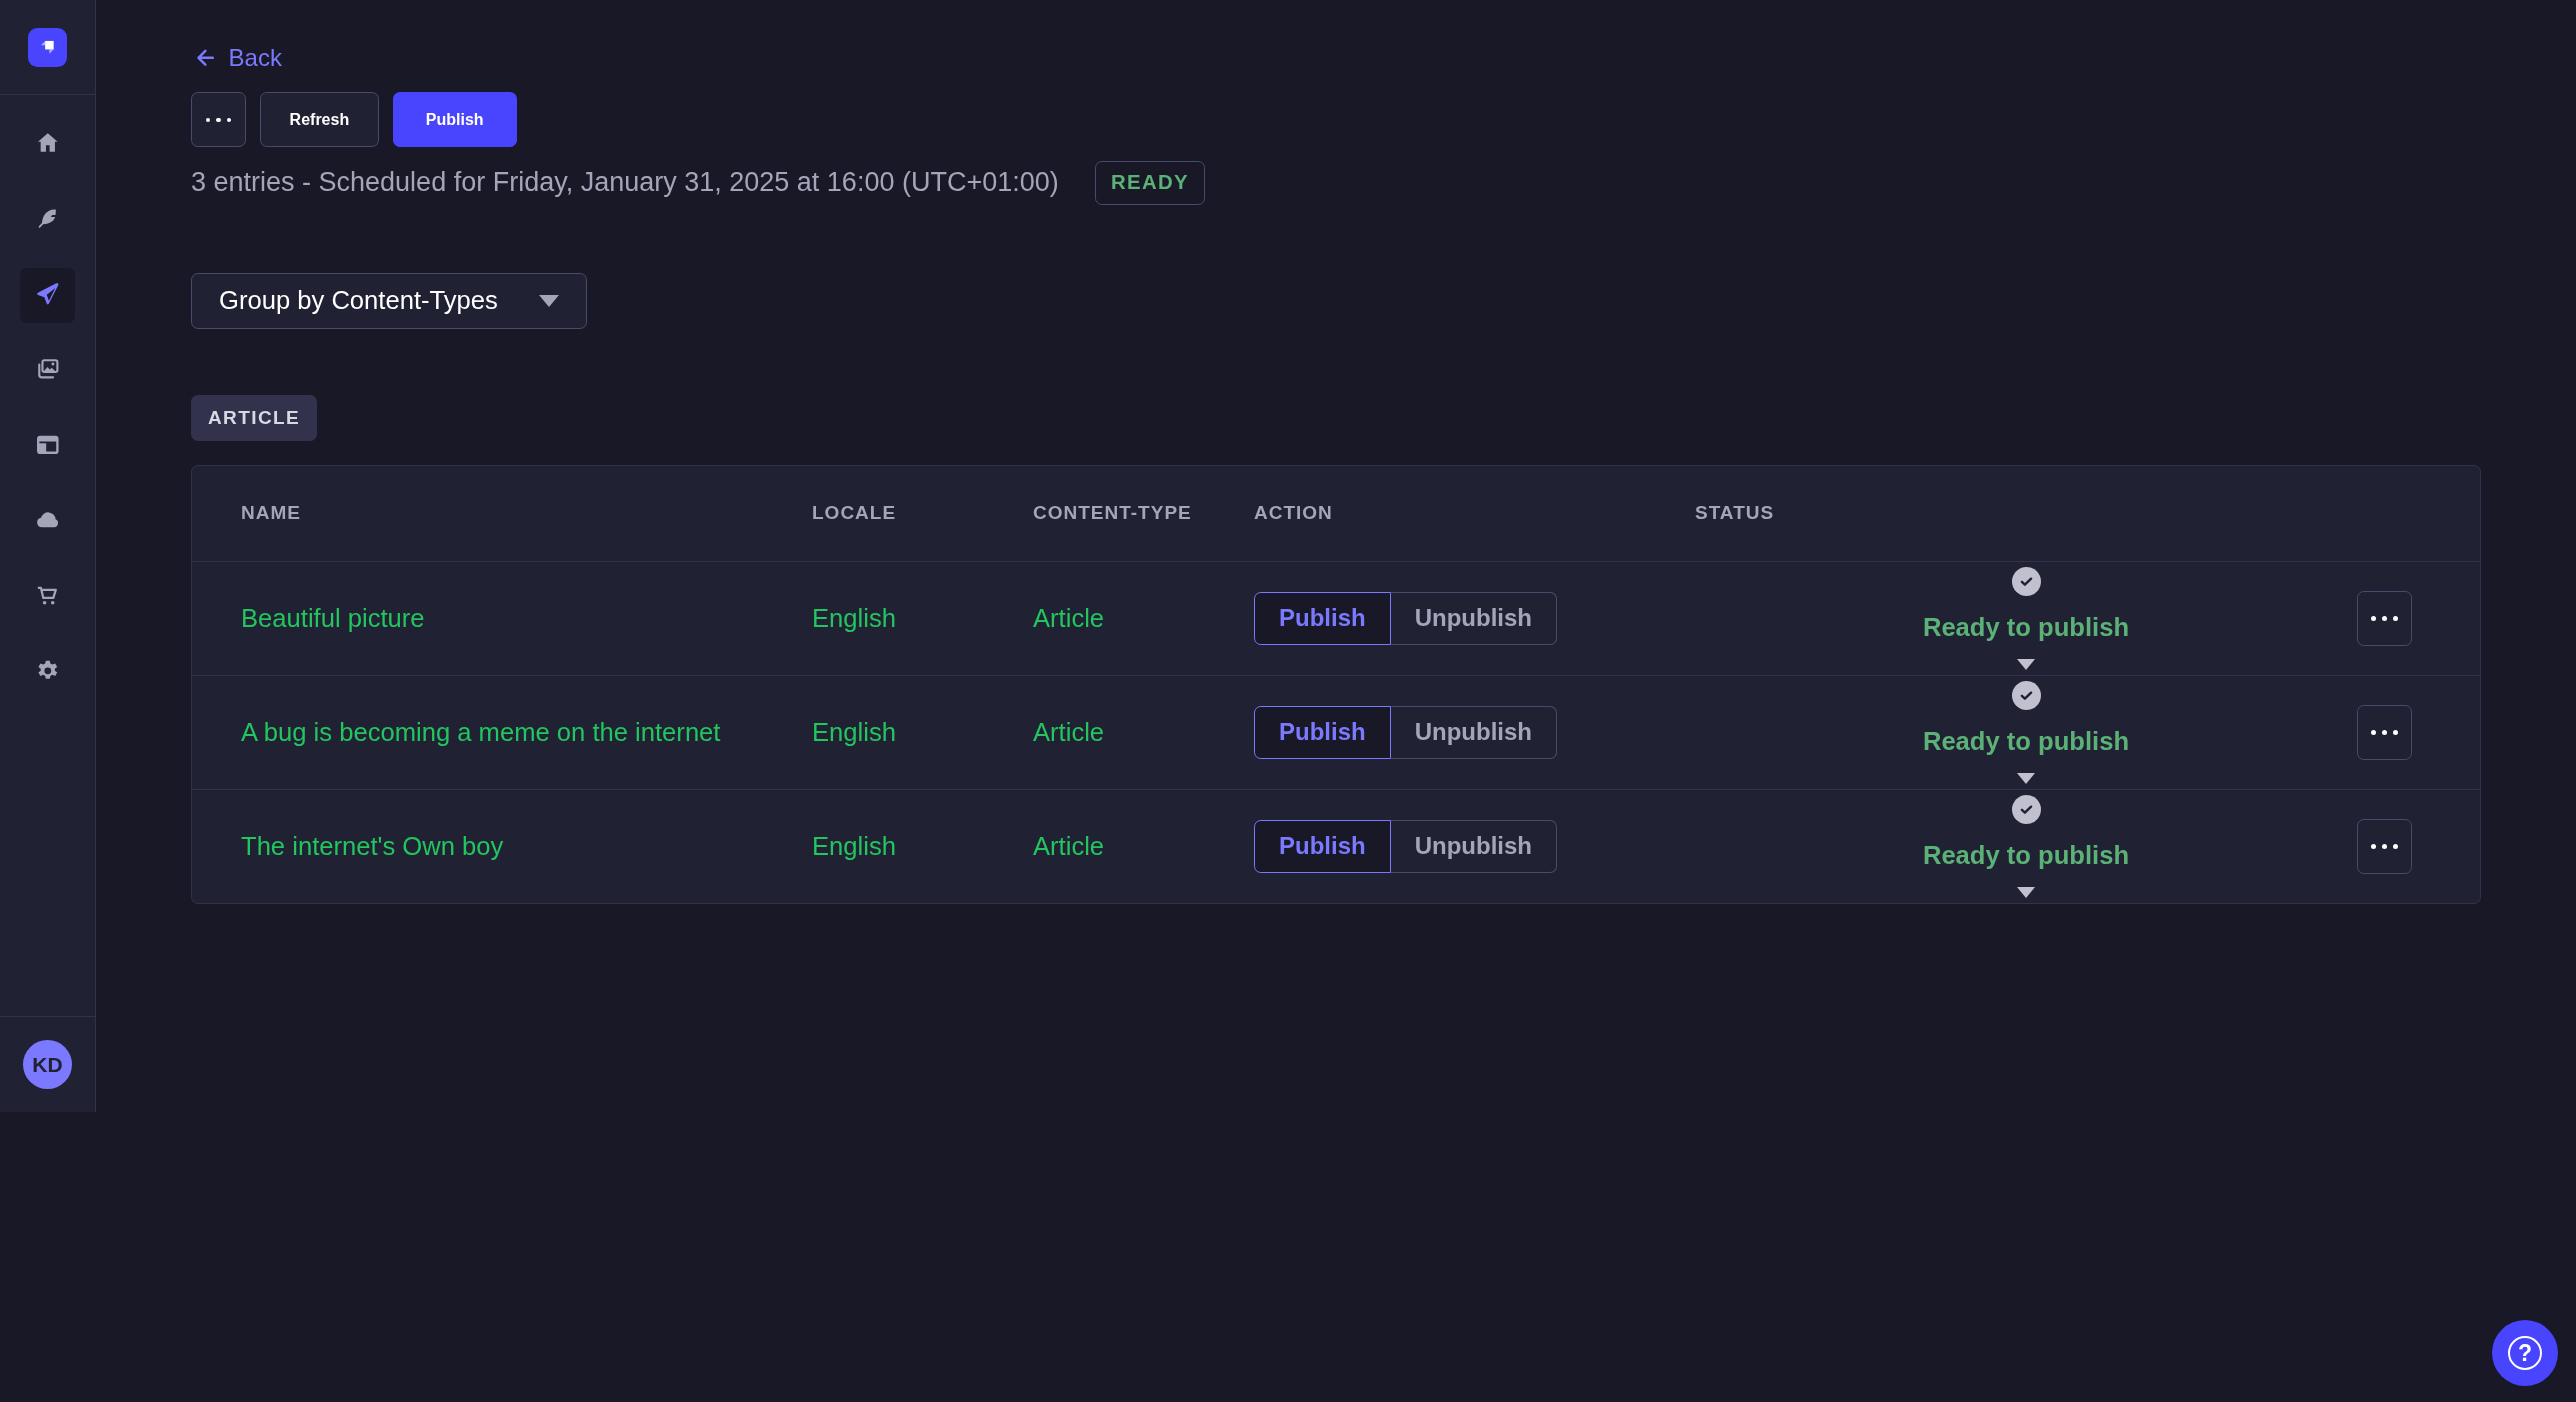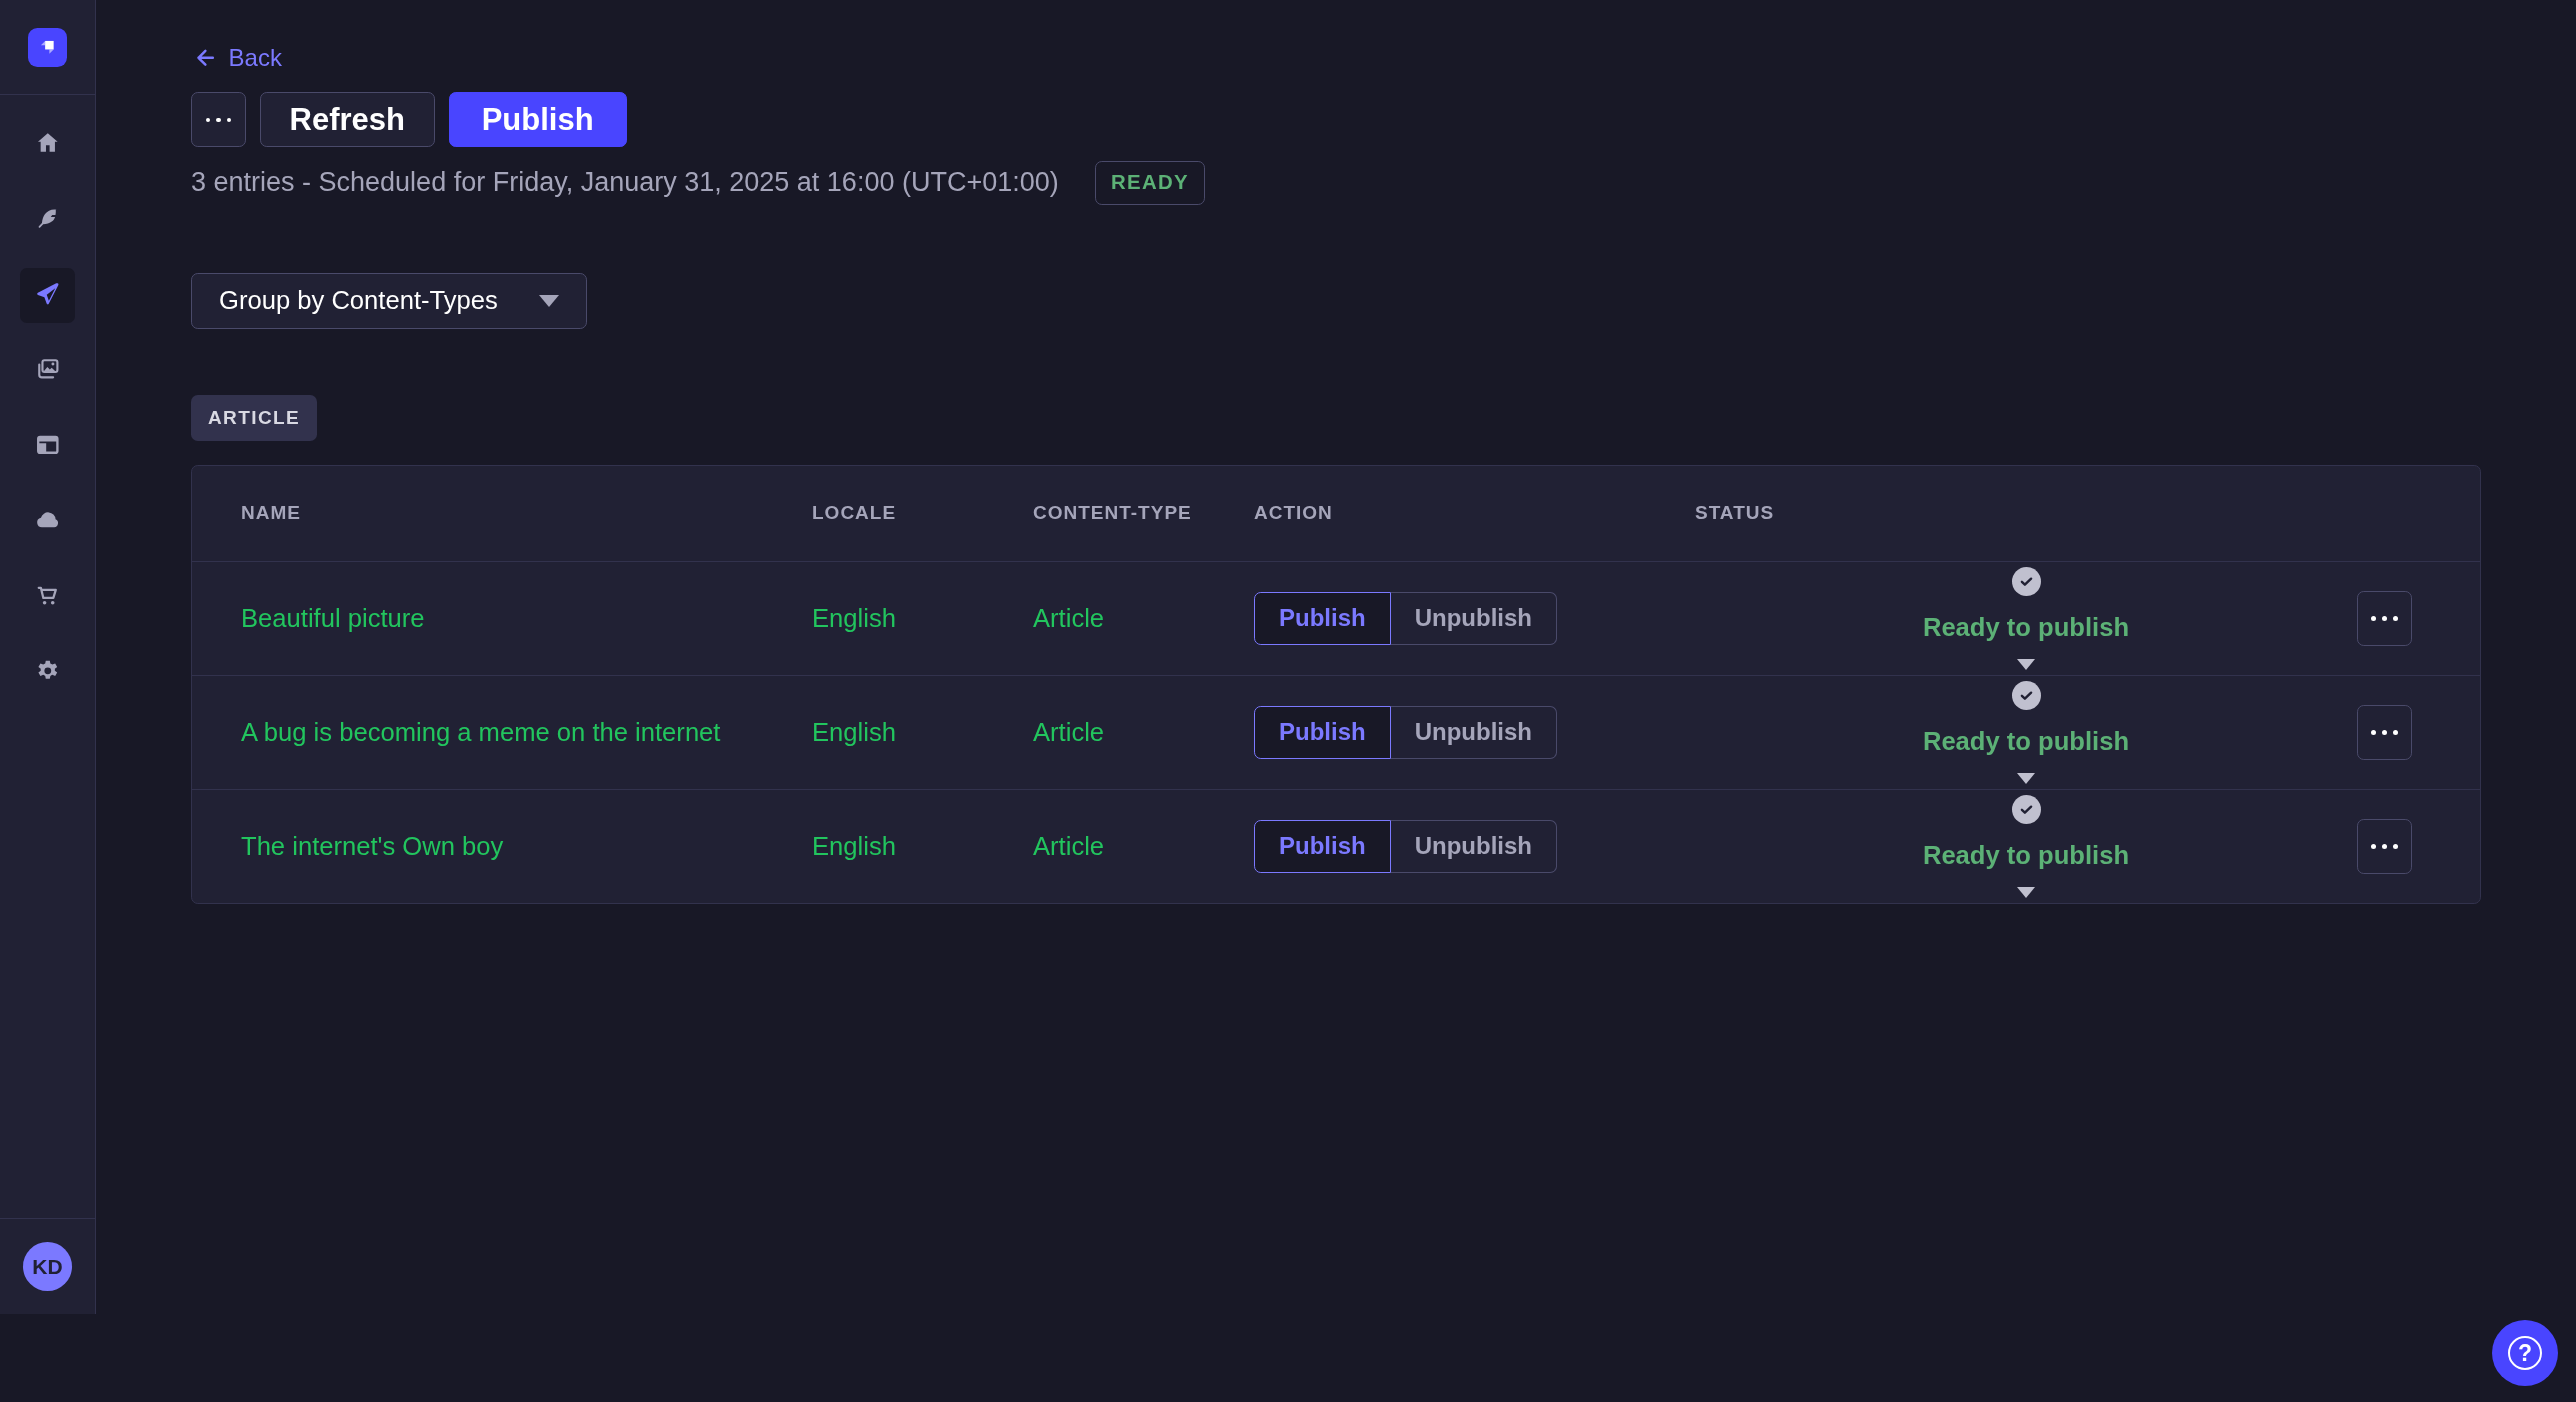--- a/index.html
+++ b/index.html
@@ -7,40 +7,40 @@
   body {
     background:#181826;
     font-family:"Liberation Sans", sans-serif;
     position:relative;
     overflow:hidden;
     color:#ffffff;
   }
 
   
   .sidebar {
-    position:absolute; left:0; top:0; width:96px; height:1314px;
+    position:absolute; left:0; top:0; width:96px; height:1112px;
     background:#212134; border-right:0.9px solid #32324d;
   }
   .logo-wrap { height:95px; border-bottom:0.9px solid #32324d; display:flex; align-items:center; justify-content:center; }
   .logo { width:39px; height:39px; border-radius:9.4px; background:#4945ff; display:flex; align-items:center; justify-content:center; }
   .nav { padding-top:22px; display:flex; flex-direction:column; align-items:center; gap:20.4px; }
   .nav-item { width:55px; height:55px; border-radius:6.8px; display:flex; align-items:center; justify-content:center; color:#a5a5ba; cursor:pointer; background:transparent; border:none; }
   .nav-item.active { background:#181826; color:#7b79ff; }
   .sidebar-footer { position:absolute; left:0; right:0; bottom:0; height:96px; border-top:0.9px solid #32324d; display:flex; align-items:center; justify-content:center; }
   .avatar { width:49px; height:49px; border-radius:50%; background:#7b79ff; color:#212134; font-size:21px; font-weight:700; display:flex; align-items:center; justify-content:center; cursor:pointer; border:none; }
 
   
   .main { position:absolute; left:96px; top:0; right:0; bottom:0; padding:43px 95px 0 95px; }
 
   .back-row { display:inline-flex; align-items:center; gap:12px; color:#7b79ff; font-size:24px; height:29px; cursor:pointer; text-decoration:none; }
   .title-row { margin-top:19px; display:flex; justify-content:space-between; align-items:center; }
   .page-title { font-size:55px; line-height:65px; font-weight:700; color:#ffffff; }
   .header-actions { display:flex; align-items:center; gap:13.6px; }
 
-  .btn { height:55px; border-radius:6.8px; font-family:inherit; font-size:31px; font-weight:600; display:inline-flex; align-items:center; justify-content:center; cursor:pointer; }
+  .btn { height:55px; border-radius:6.8px; font-family:inherit; font-size:16px; font-weight:600; display:inline-flex; align-items:center; justify-content:center; cursor:pointer; }
   .btn-tertiary { background:#212134; border:0.9px solid #4a4a6a; color:#ffffff; padding:0 29px; }
   .btn-icon { width:55px; padding:0; gap:6px; }
   .btn-primary { background:#4945ff; border:0.9px solid #4945ff; color:#ffffff; padding:0 32px; }
   .dot { width:5.1px; height:5.1px; border-radius:50%; background:#ffffff; display:inline-block; }
 
   .subtitle-row { margin-top:13.6px; display:flex; align-items:center; gap:36px; }
   .subtitle { font-size:27px; color:#a5a5ba; }
   .ready-badge { border:0.9px solid #4a4a6a; border-radius:6.8px; padding:9.4px 15.3px; color:#5cb176; font-size:20.4px; font-weight:700; letter-spacing:1.3px; }
 
   .groupby {

